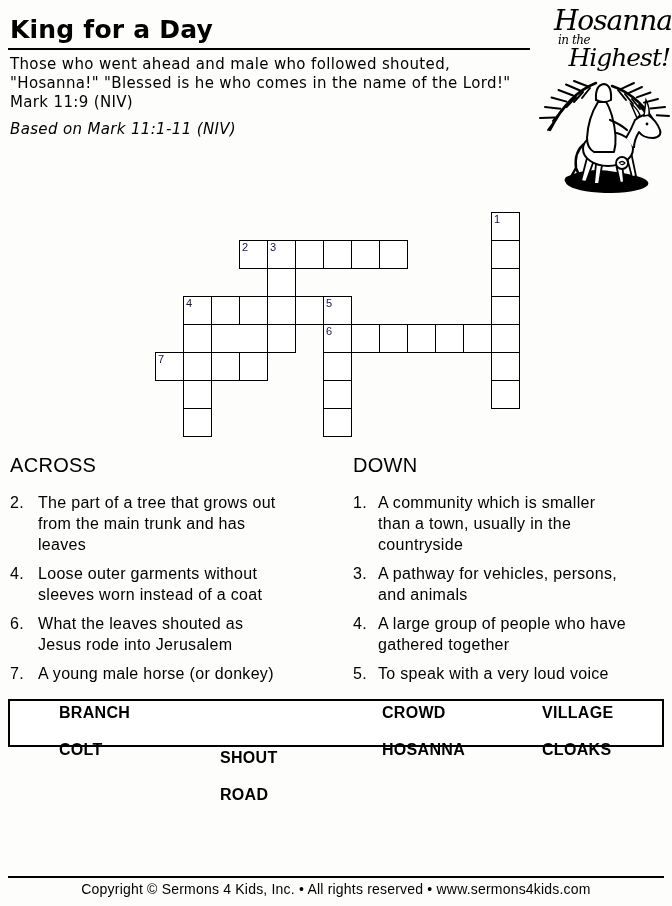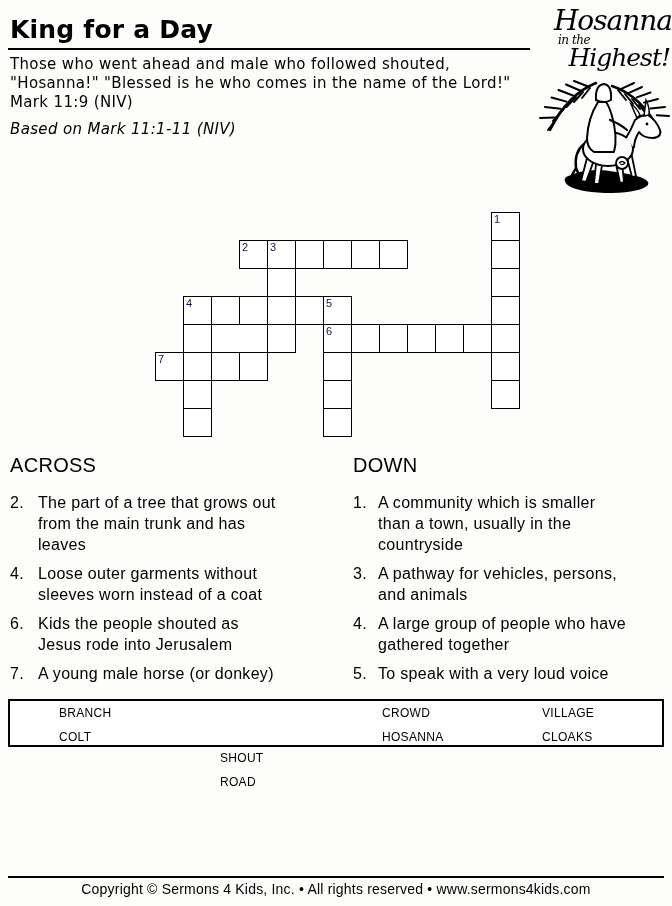--- a/index.html
+++ b/index.html
@@ -54,23 +54,23 @@
   .clue{position:relative;margin:0 0 8px 0;line-height:21px;}
   .across .clue{padding-left:28px;}
   .down .clue{padding-left:25px;}
   .clue .num{position:absolute;left:0;top:0;}
   .clue .txt{white-space:pre-line;}
   
   .wordbank{
     position:absolute;left:8px;top:699px;width:656px;height:48px;
     box-sizing:border-box;border:2px solid #000;background:#fff;
   }
-  .wb-word{position:absolute;font-size:12px;letter-spacing:.3px;line-height:18px;}
+  .wb-word{position:absolute;font-size:16px;letter-spacing:.3px;line-height:18px;font-weight:bold;}
   .wb-c0{left:49px;} .wb-c1{left:210px;margin-top:45px;} .wb-c2{left:372px;} .wb-c3{left:532px;}
-  .wb-r0{top:3px;}  .wb-r1{top:27px;}
+  .wb-r0{top:3px;}  .wb-r1{top:40px;}
   
   .foot-rule{position:absolute;left:8px;top:876px;width:656px;height:2px;background:#000;}
   .foot-text{
     position:absolute;left:0;top:881px;width:672px;margin:0;text-align:center;
     font-size:14px;letter-spacing:.2px;
   }
 </style>
 </head>
 <body>
 
@@ -204,21 +204,21 @@
     </div>
 
   <section class="clues-section across">
     <h2 class="clues-heading">ACROSS</h2>
     <div class="clue-list">
         <div class="clue"><span class="num">2.</span><span class="txt">The part of a tree that grows out
 from the main trunk and has
 leaves</span></div>
         <div class="clue"><span class="num">4.</span><span class="txt">Loose outer garments without
 sleeves worn instead of a coat</span></div>
-        <div class="clue"><span class="num">6.</span><span class="txt">Kids the people shouted as
+        <div class="clue"><span class="num">6.</span><span class="txt">What the leaves shouted as
 Jesus rode into Jerusalem</span></div>
         <div class="clue"><span class="num">7.</span><span class="txt">A young male horse (or donkey)</span></div>
       </div>
   </section>
 
   <section class="clues-section down">
     <h2 class="clues-heading">DOWN</h2>
     <div class="clue-list">
         <div class="clue"><span class="num">1.</span><span class="txt">A community which is smaller
 than a town, usually in the

